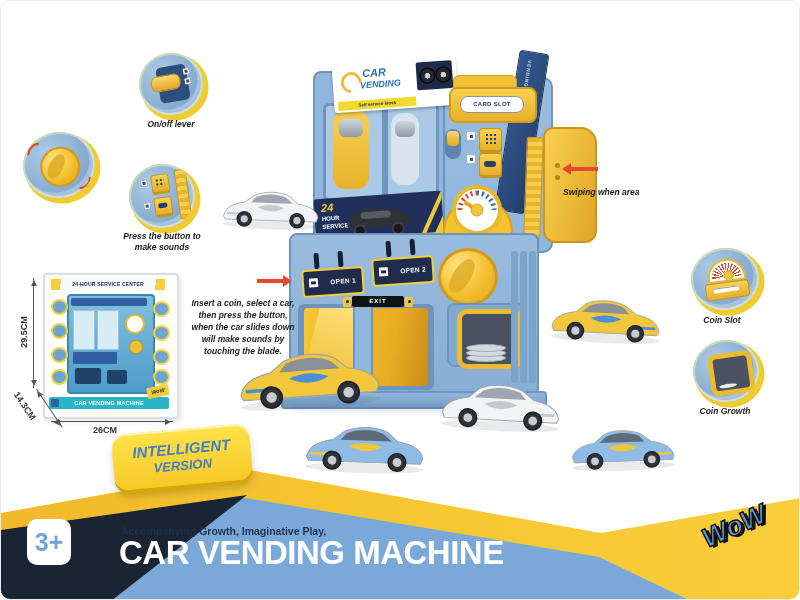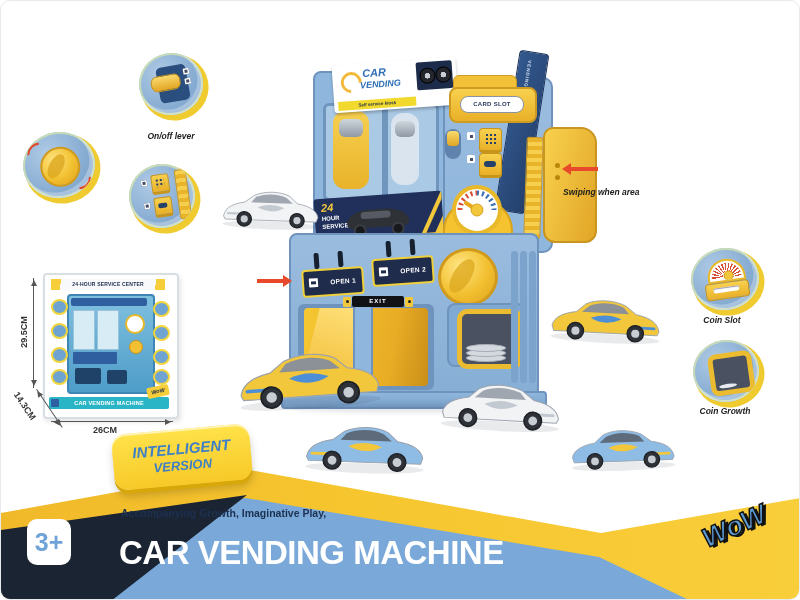--- a/index.html
+++ b/index.html
@@ -9,21 +9,21 @@
   .layer{position:absolute;inset:0;}
 
   
   .ring{position:absolute;border-radius:50%;
         background:radial-gradient(circle at 35% 30%, #AECAE5, #7FA6CE 72%);
         box-shadow:3px 4px 0 2px #F0CB2F, inset -3px -4px 0 2px rgba(255,255,255,.30),
                    inset 0 0 0 2px rgba(223,236,164,.65);
         overflow:hidden;}
   .cap{position:absolute;font:italic 800 8.5px/1.35 "Liberation Sans",sans-serif;color:#202020;text-align:center;}
   #ring-onoff{left:138px;top:52px;width:64px;height:62px;transform:rotate(-10deg);}
-  #cap-onoff{left:128px;top:130px;width:84px;}
+  #cap-onoff{left:128px;top:118px;width:84px;}
   #ring-twist{left:22px;top:131px;width:72px;height:66px;transform:rotate(-8deg);}
   #cap-twist{left:4px;top:202px;width:108px;}
   #ring-press{left:128px;top:163px;width:66px;height:64px;transform:rotate(-8deg);}
   #cap-press{left:112px;top:230px;width:98px;}
   #ring-cslot{left:690px;top:247px;width:68px;height:62px;transform:rotate(-8deg);}
   #cap-cslot{left:682px;top:314px;width:78px;}
   #ring-cout{left:692px;top:339px;width:66px;height:62px;transform:rotate(-8deg);}
   #cap-cout{left:678px;top:405px;width:92px;}
   
   .m-navy{position:absolute;left:19px;top:13px;width:30px;height:36px;background:#2A4E7E;border-radius:5px;}
@@ -195,21 +195,21 @@
 
   
   .bn-yellow{position:absolute;inset:0;background:linear-gradient(90deg,#F0B92A,#F6C52E 40%,#F9CE3B);
      clip-path:polygon(0 512px,243px 468px,600px 532px,800px 497px,800px 600px,0 600px);}
   .bn-blue{position:absolute;inset:0;background:var(--banner-blue,#7AA9D9);
      clip-path:polygon(0 531px,245px 497px,598px 556px,690px 600px,0 600px);}
   .bn-navy{position:absolute;inset:0;background:var(--navy,#1B2433);
      clip-path:polygon(0 529px,246px 494px,110px 600px,0 600px);}
   #age-badge{position:absolute;left:26px;top:518px;width:44px;height:46px;background:#fff;border-radius:10px;
      font:900 25px/46px "Liberation Sans",sans-serif;color:#6FA3D8;text-align:center;}
-  #tagline{position:absolute;left:120px;top:506px;font:700 10.5px/12px "Liberation Sans",sans-serif;color:#1C3050;}
+  #tagline{position:absolute;left:120px;top:524px;font:700 10.5px/12px "Liberation Sans",sans-serif;color:#1C3050;}
   #big-title{position:absolute;left:118px;top:535px;font:900 33px/1 "Liberation Sans",sans-serif;color:#fff;letter-spacing:-.5px;}
   #wow{position:absolute;left:700px;top:512px;transform:rotate(-24deg);
        font:italic 900 27px/1 "Liberation Sans",sans-serif;color:#5D9BD4;
        -webkit-text-stroke:1.5px #111;text-shadow:2.5px 2.5px 0 #111;}
 </style>
 </head>
 <body>
 
 <div class="stage">
 
@@ -369,35 +369,37 @@
       <span class="m-btn" style="left:24px;top:10px">
           <span class="m-dots"></span>
         </span>
       <span class="m-btn" style="left:24px;top:33px">
           <span class="m-carbar"></span>
         </span>
       <span class="m-sq" style="left:14px;top:14px"></span>
       <span class="m-sq" style="left:14px;top:37px"></span>
       <span class="m-serr" style="left:48px;top:8px"></span>
     </div>
+    <div id="cap-press" class="cap">Press the button to make sounds</div>
 
     <div id="ring-cslot" class="ring">
       <span class="m-gaugemini"></span>
       <span class="m-slotbar"></span>
     </div>
     <div id="cap-cslot" class="cap">Coin Slot</div>
 
     <div id="ring-cout" class="ring">
       <span class="m-out"></span>
     </div>
     <div id="cap-cout" class="cap">Coin Growth</div>
   </div>
 
   <div class="layer">
     <div id="arrow-open" class="red-arrow right"></div>
+    <div id="note-instruction" class="abs">Insert a coin, select a car, then press the button, when the car slides down will make sounds by touching the blade.</div>
     <div id="arrow-swipe" class="red-arrow left"></div>
     <div id="note-swipe" class="abs">Swiping when area</div>
   </div>
 
   <div class="layer" id="banner">
     <div class="bn-yellow"></div>
     <div class="bn-blue"></div>
     <div class="bn-navy"></div>
     <div id="age-badge">3+</div>
     <div id="tagline">

